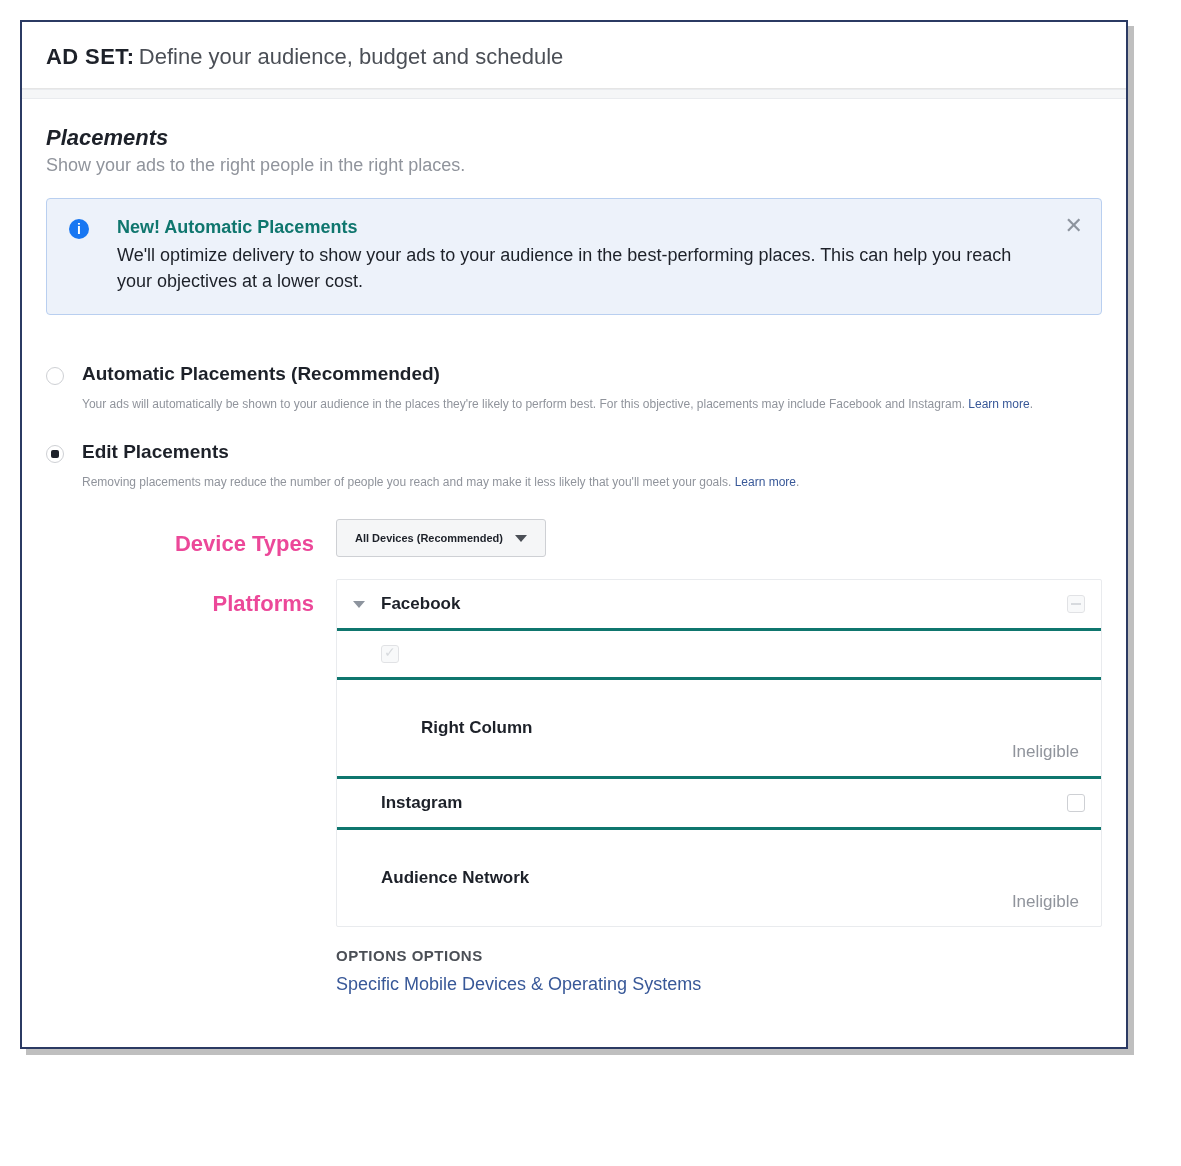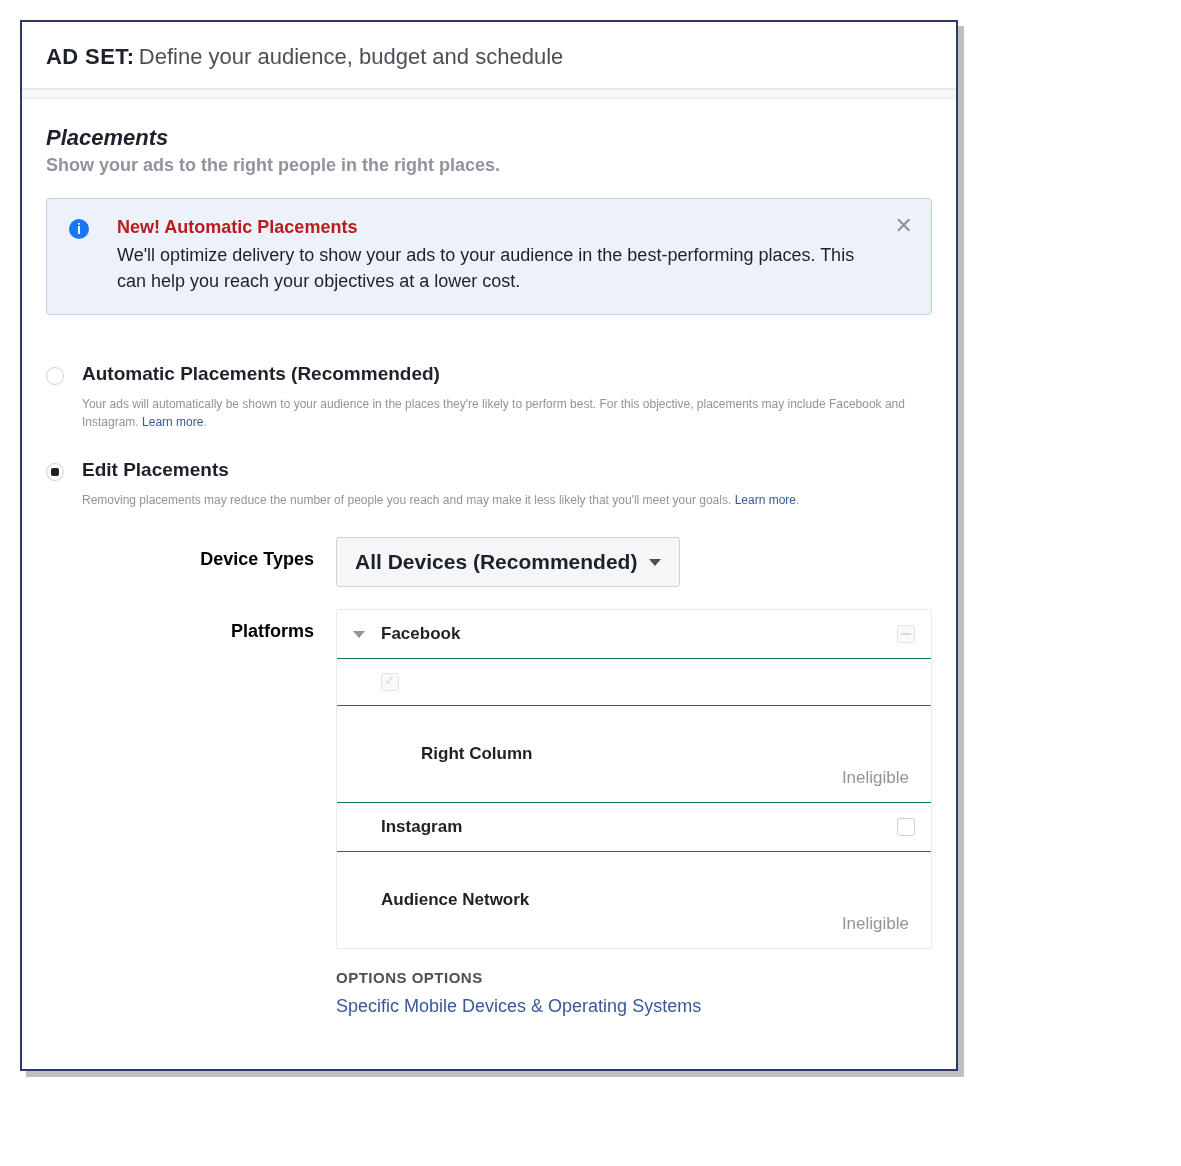--- a/index.html
+++ b/index.html
@@ -2,21 +2,21 @@
 <html><head>
 <meta charset="utf-8">
 <style>
   * { box-sizing: border-box; margin: 0; padding: 0; }
   body {
     font-family: -apple-system, BlinkMacSystemFont, "Segoe UI", Helvetica, Arial, sans-serif;
     background: #fff;
     padding: 20px;
   }
   .window {
-    width: 938px;
+    width: 1108px;
     border: 2px solid #2b3a63;
     box-shadow: 6px 6px 0 rgba(0,0,0,0.25);
     background: #fff;
   }
   .header {
     padding: 22px 24px 18px 24px;
     border-bottom: 1px solid #e5e5e5;
   }
   .header-prefix {
     font-size: 22px;
@@ -42,21 +42,20 @@
     font-size: 22px;
     font-weight: 700;
     color: #1d2129;
     margin-bottom: 4px;
     font-style: italic;
   }
   .section-sub {
     font-size: 18px;
     color: #90949c;
     margin-bottom: 22px;
-    font-weight: bold;
   }
   .info-box {
     position: relative;
     border: 1px solid #b9cff0;
     background: #edf2fa;
     border-radius: 4px;
     padding: 18px 50px 20px 70px;
     margin-bottom: 48px;
   }
   .info-icon {
@@ -77,21 +76,21 @@
     right: 18px;
     top: 16px;
     font-size: 22px;
     color: #8d949e;
     cursor: pointer;
     line-height: 1;
   }
   .info-title {
     font-size: 18px;
     font-weight: 700;
-    color: #b91c1c;
+    color: #0f766e;
     margin-bottom: 4px;
   }
   .info-text {
     font-size: 18px;
     color: #1d2129;
     line-height: 1.45;
   }
   .radio-row {
     display: flex;
     align-items: flex-end;
@@ -131,55 +130,55 @@
     cursor: pointer;
   }
   .form-row {
     display: flex;
     align-items: flex-start;
     margin-bottom: 22px;
   }
   .form-label {
     width: 290px;
     text-align: right;
-    font-size: 18px;
-    font-weight: 700;
-    color: #000000;
+    font-size: 22px;
+    font-weight: 700;
+    color: #ec4899;
     padding-right: 22px;
     padding-top: 12px;
   }
   .form-control { flex: 1; }
   .dropdown {
     display: inline-flex;
     align-items: center;
     padding: 12px 18px;
     border: 1px solid #ced0d4;
     border-radius: 3px;
     background: #f5f6f7;
-    font-size: 21px;
+    font-size: 11px;
     font-weight: 600;
     color: #1d2129;
     cursor: pointer;
   }
   .caret-down {
     width: 0; height: 0;
     border-left: 6px solid transparent;
     border-right: 6px solid transparent;
     border-top: 7px solid #4b4f56;
     margin-left: 12px;
   }
   .platform-table {
     border: 1px solid #e9ebee;
     border-radius: 2px;
   }
   .plat-row {
     display: flex;
     align-items: center;
     padding: 14px 16px 14px 16px;
-    border-bottom: 1px solid #0f766e;
+    border-bottom: 3px solid #0f766e;
     font-size: 17px;
   }
   .plat-row:last-child { border-bottom: none; }
   .plat-caret {
     width: 0; height: 0;
     border-left: 6px solid transparent;
     border-right: 6px solid transparent;
     border-top: 7px solid #8d949e;
     margin-right: 16px;
     flex-shrink: 0;

